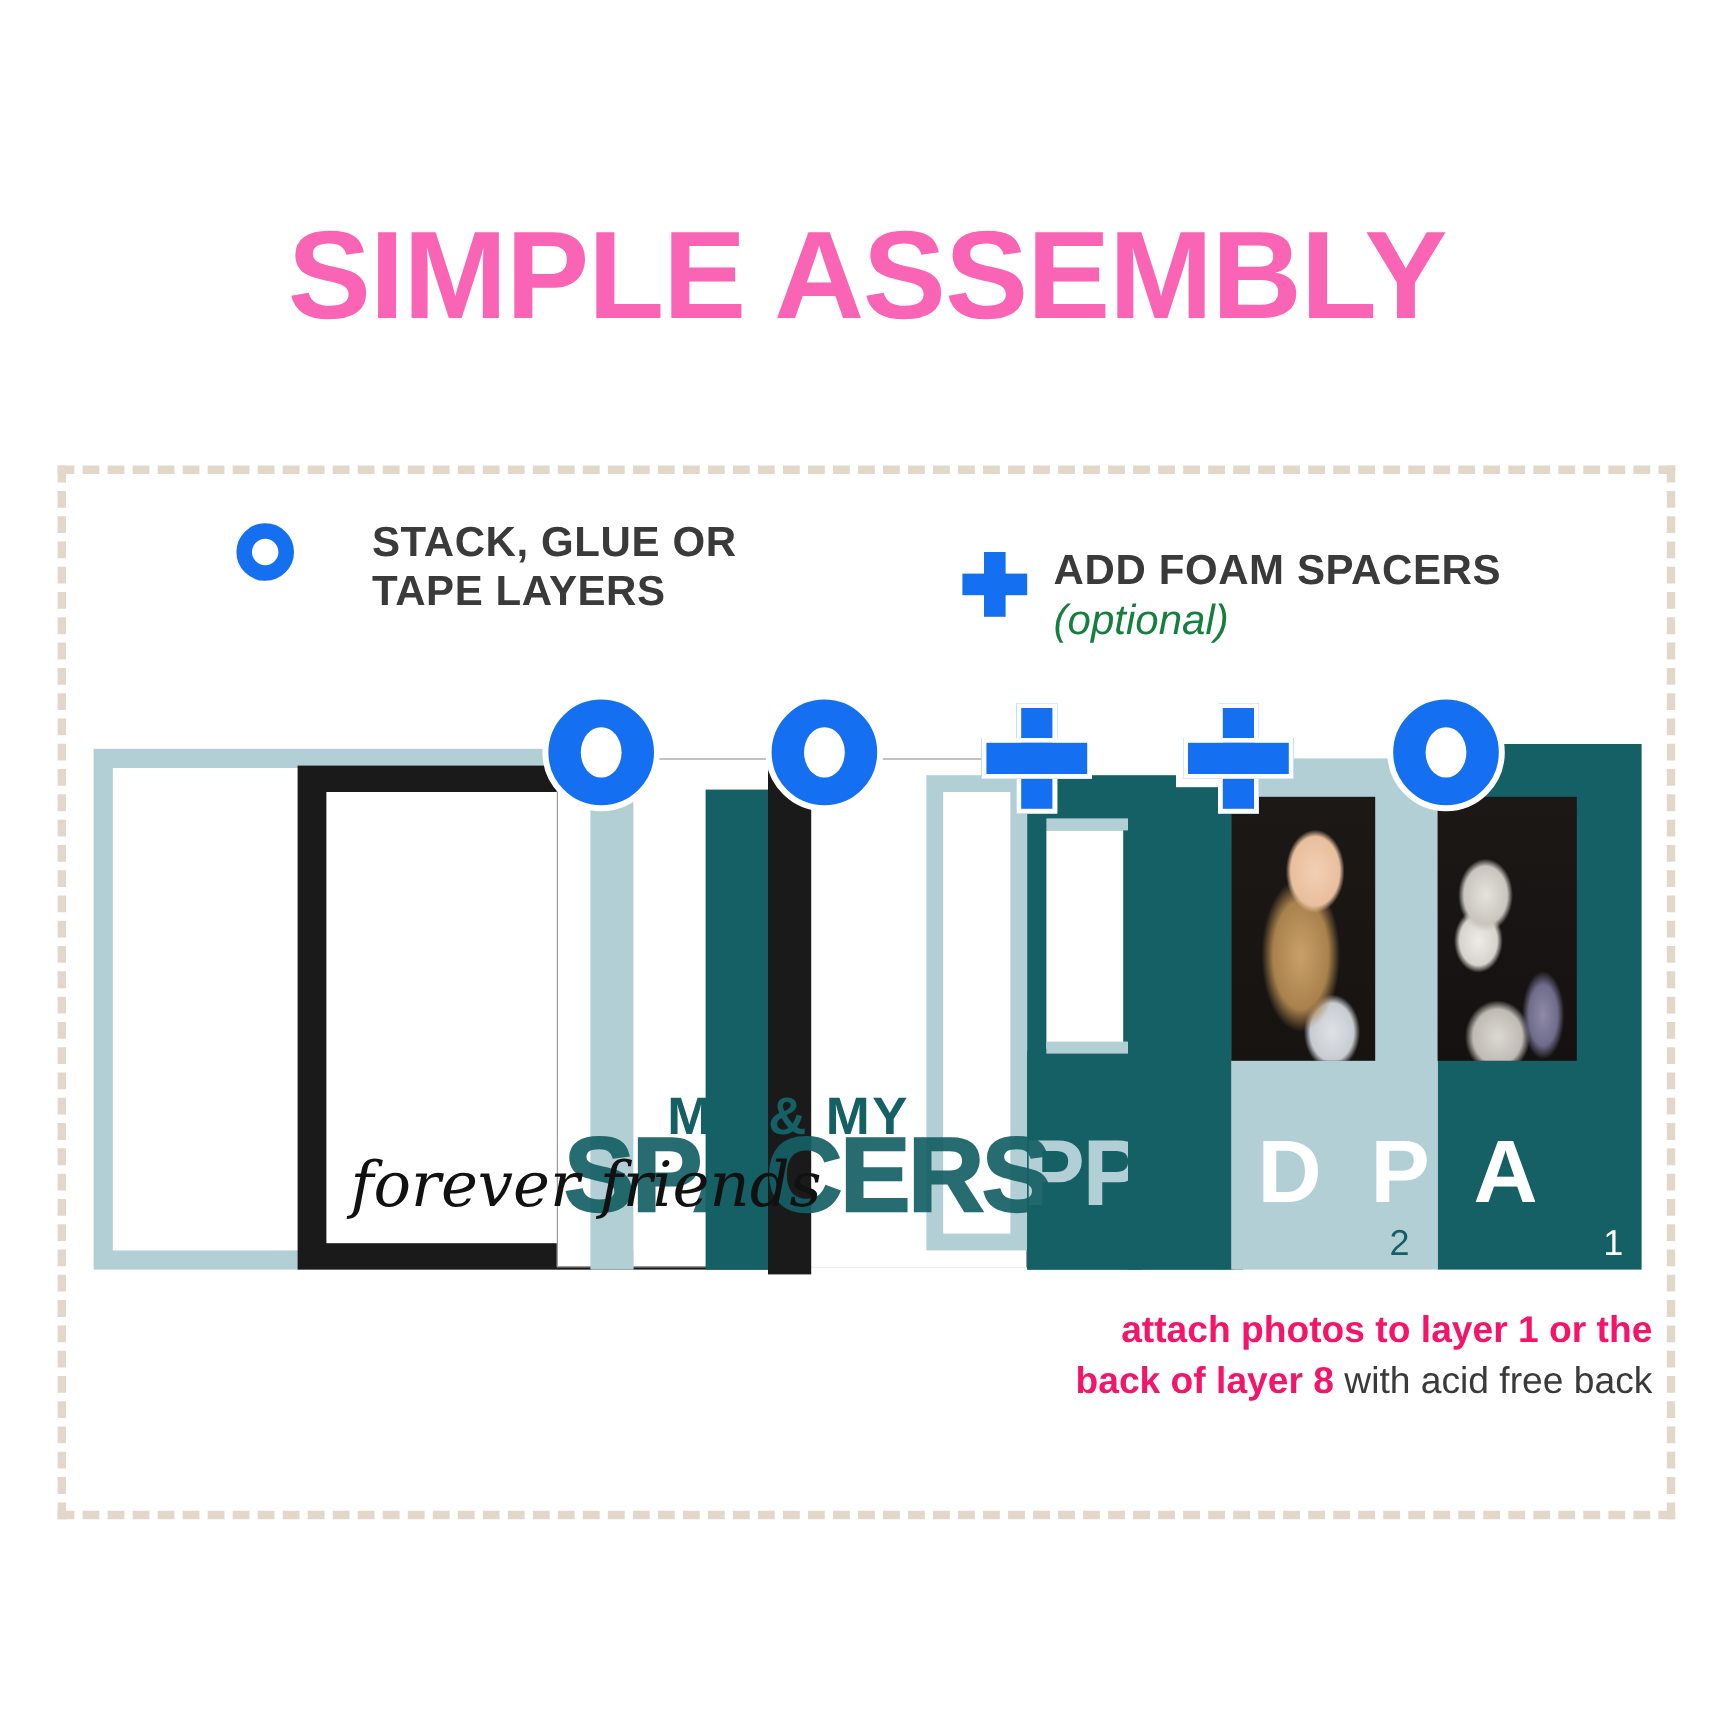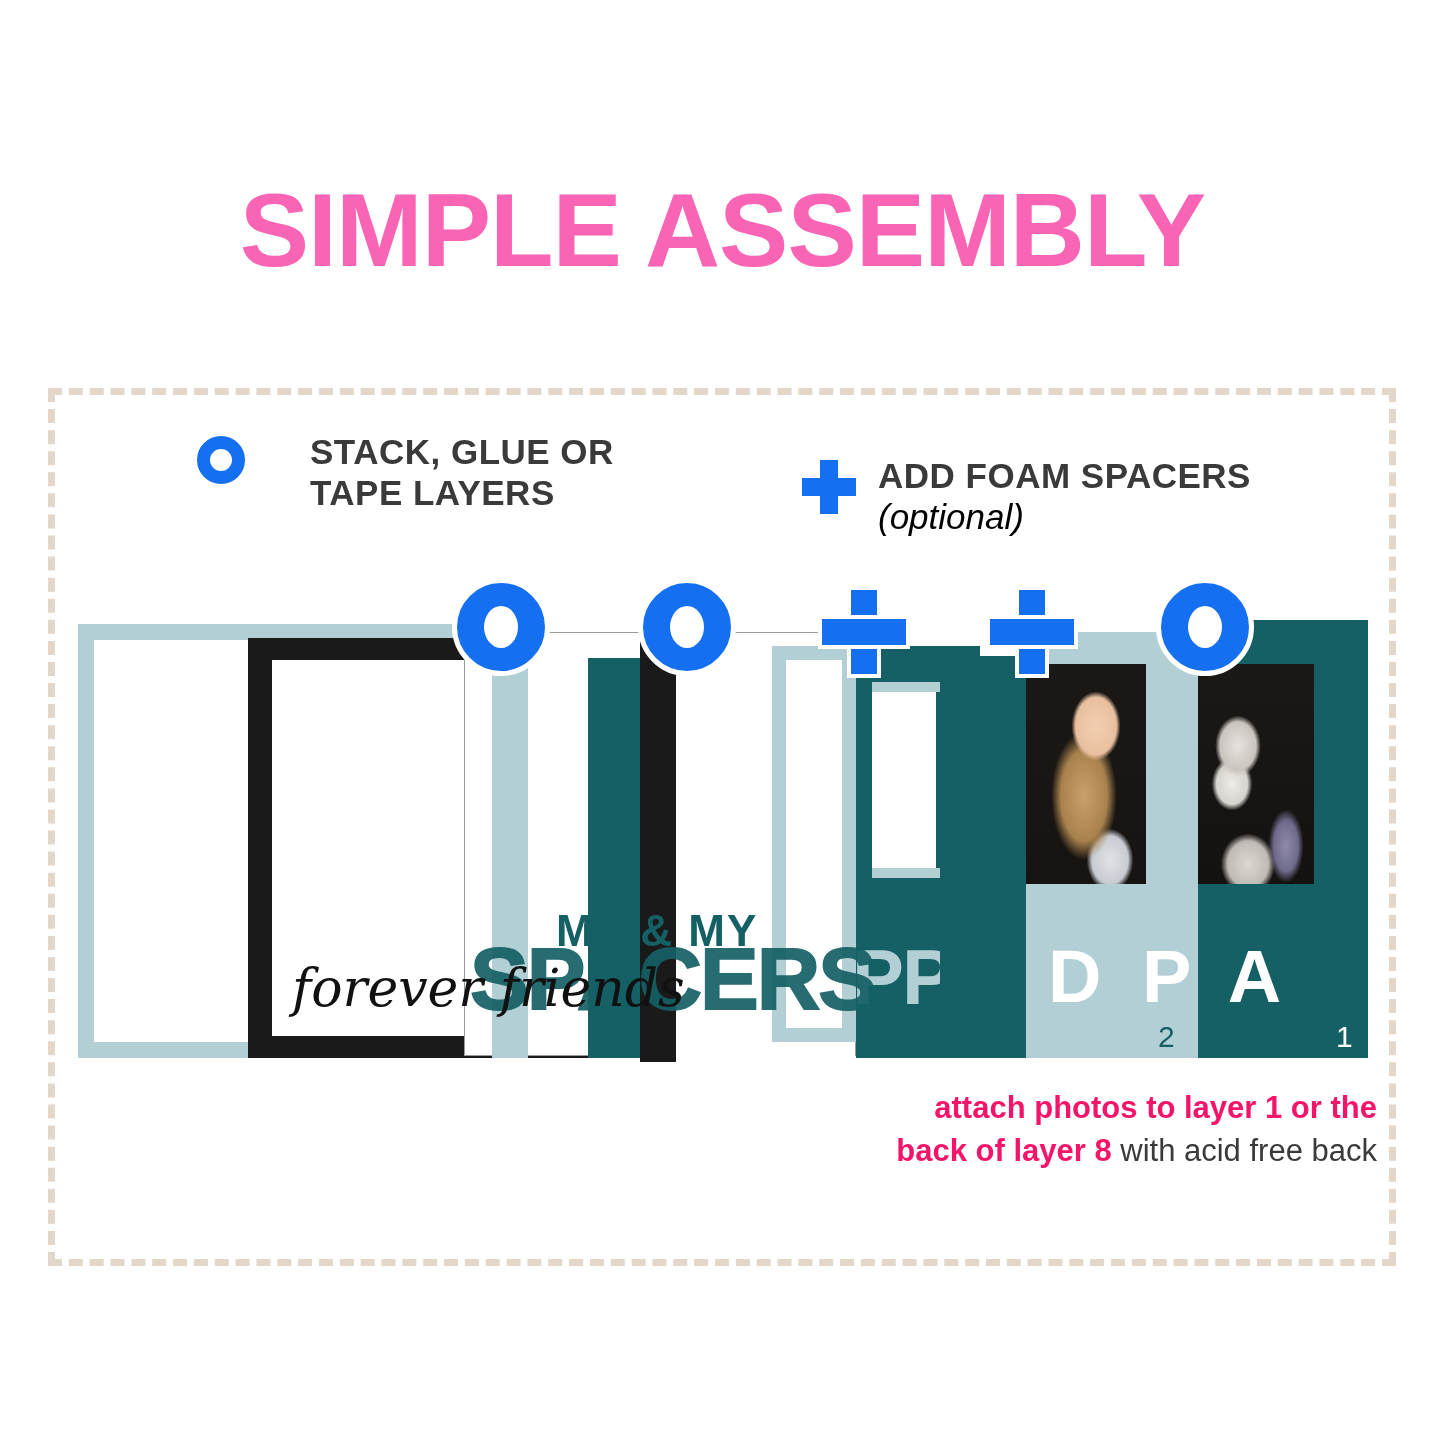--- a/index.html
+++ b/index.html
@@ -91,21 +91,21 @@
     font-size: 35px;
     letter-spacing: 0.5px;
     color: #3a3a3a;
     line-height: 1.16;
     white-space: nowrap;
   }
   .legend-sub {
     font-family: "Liberation Sans", sans-serif;
     font-style: italic;
     font-size: 35px;
-    color: #000000;
+    color: #15803d;
     line-height: 1.16;
     white-space: nowrap;
   }
 
   
   #stack {
     position: absolute;
     left: 0;
     top: 0;
     width: 1445px;

